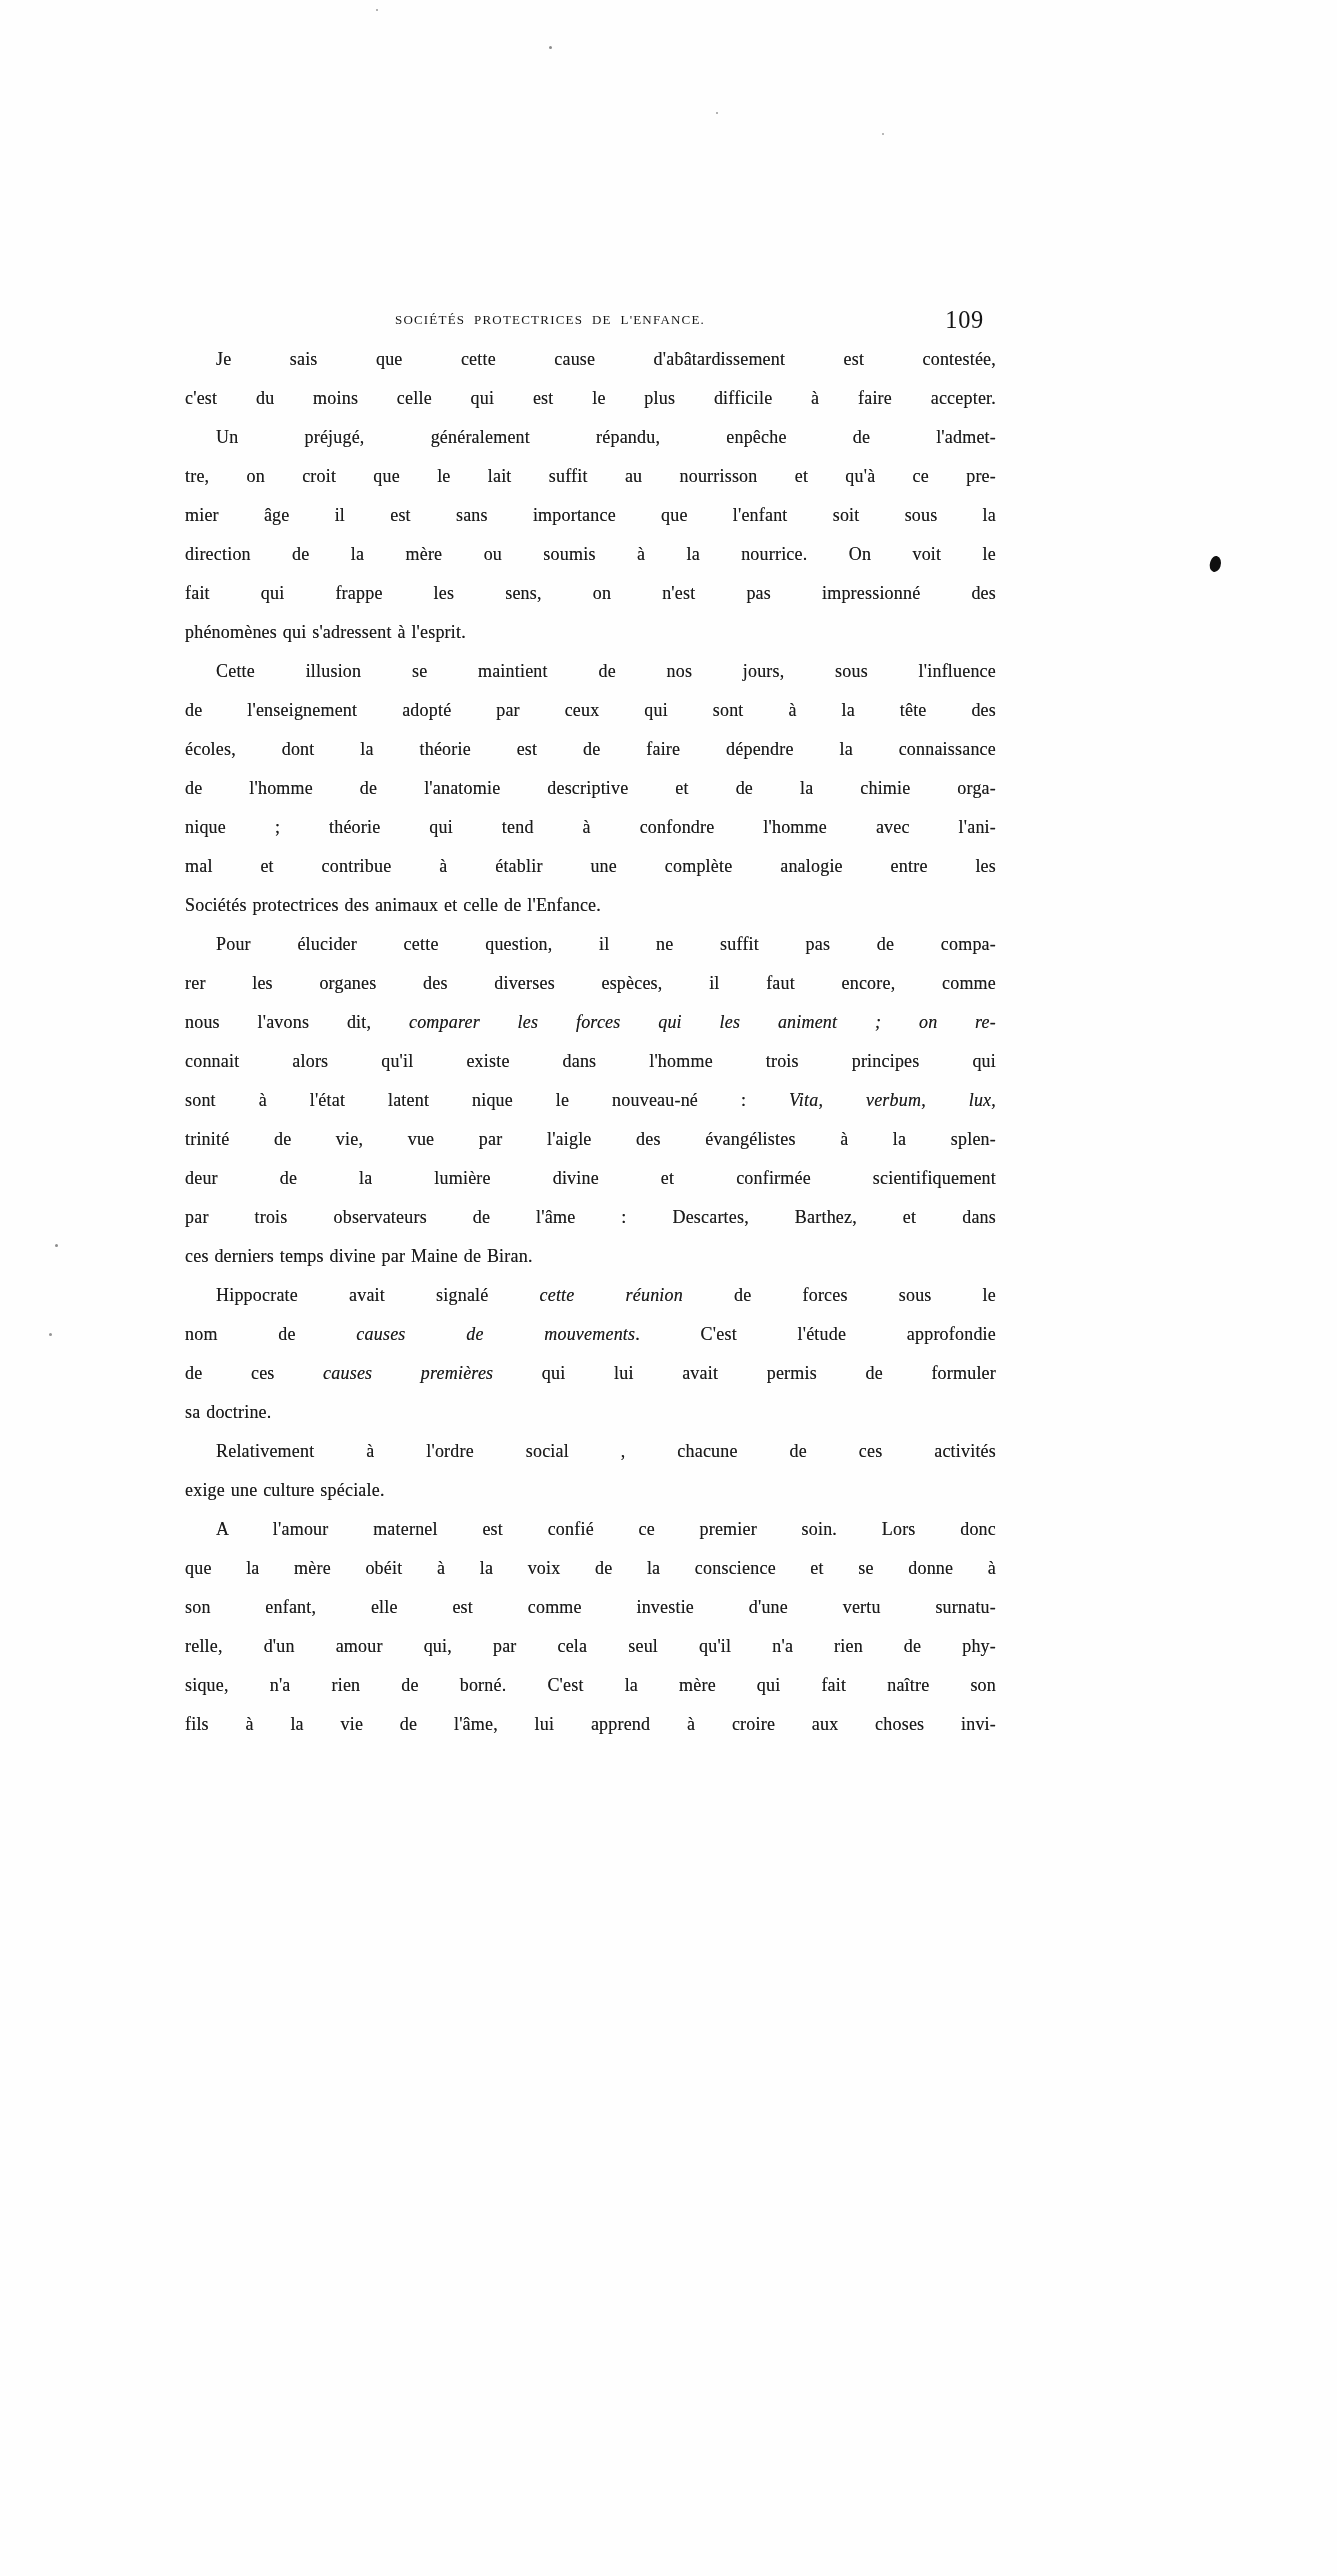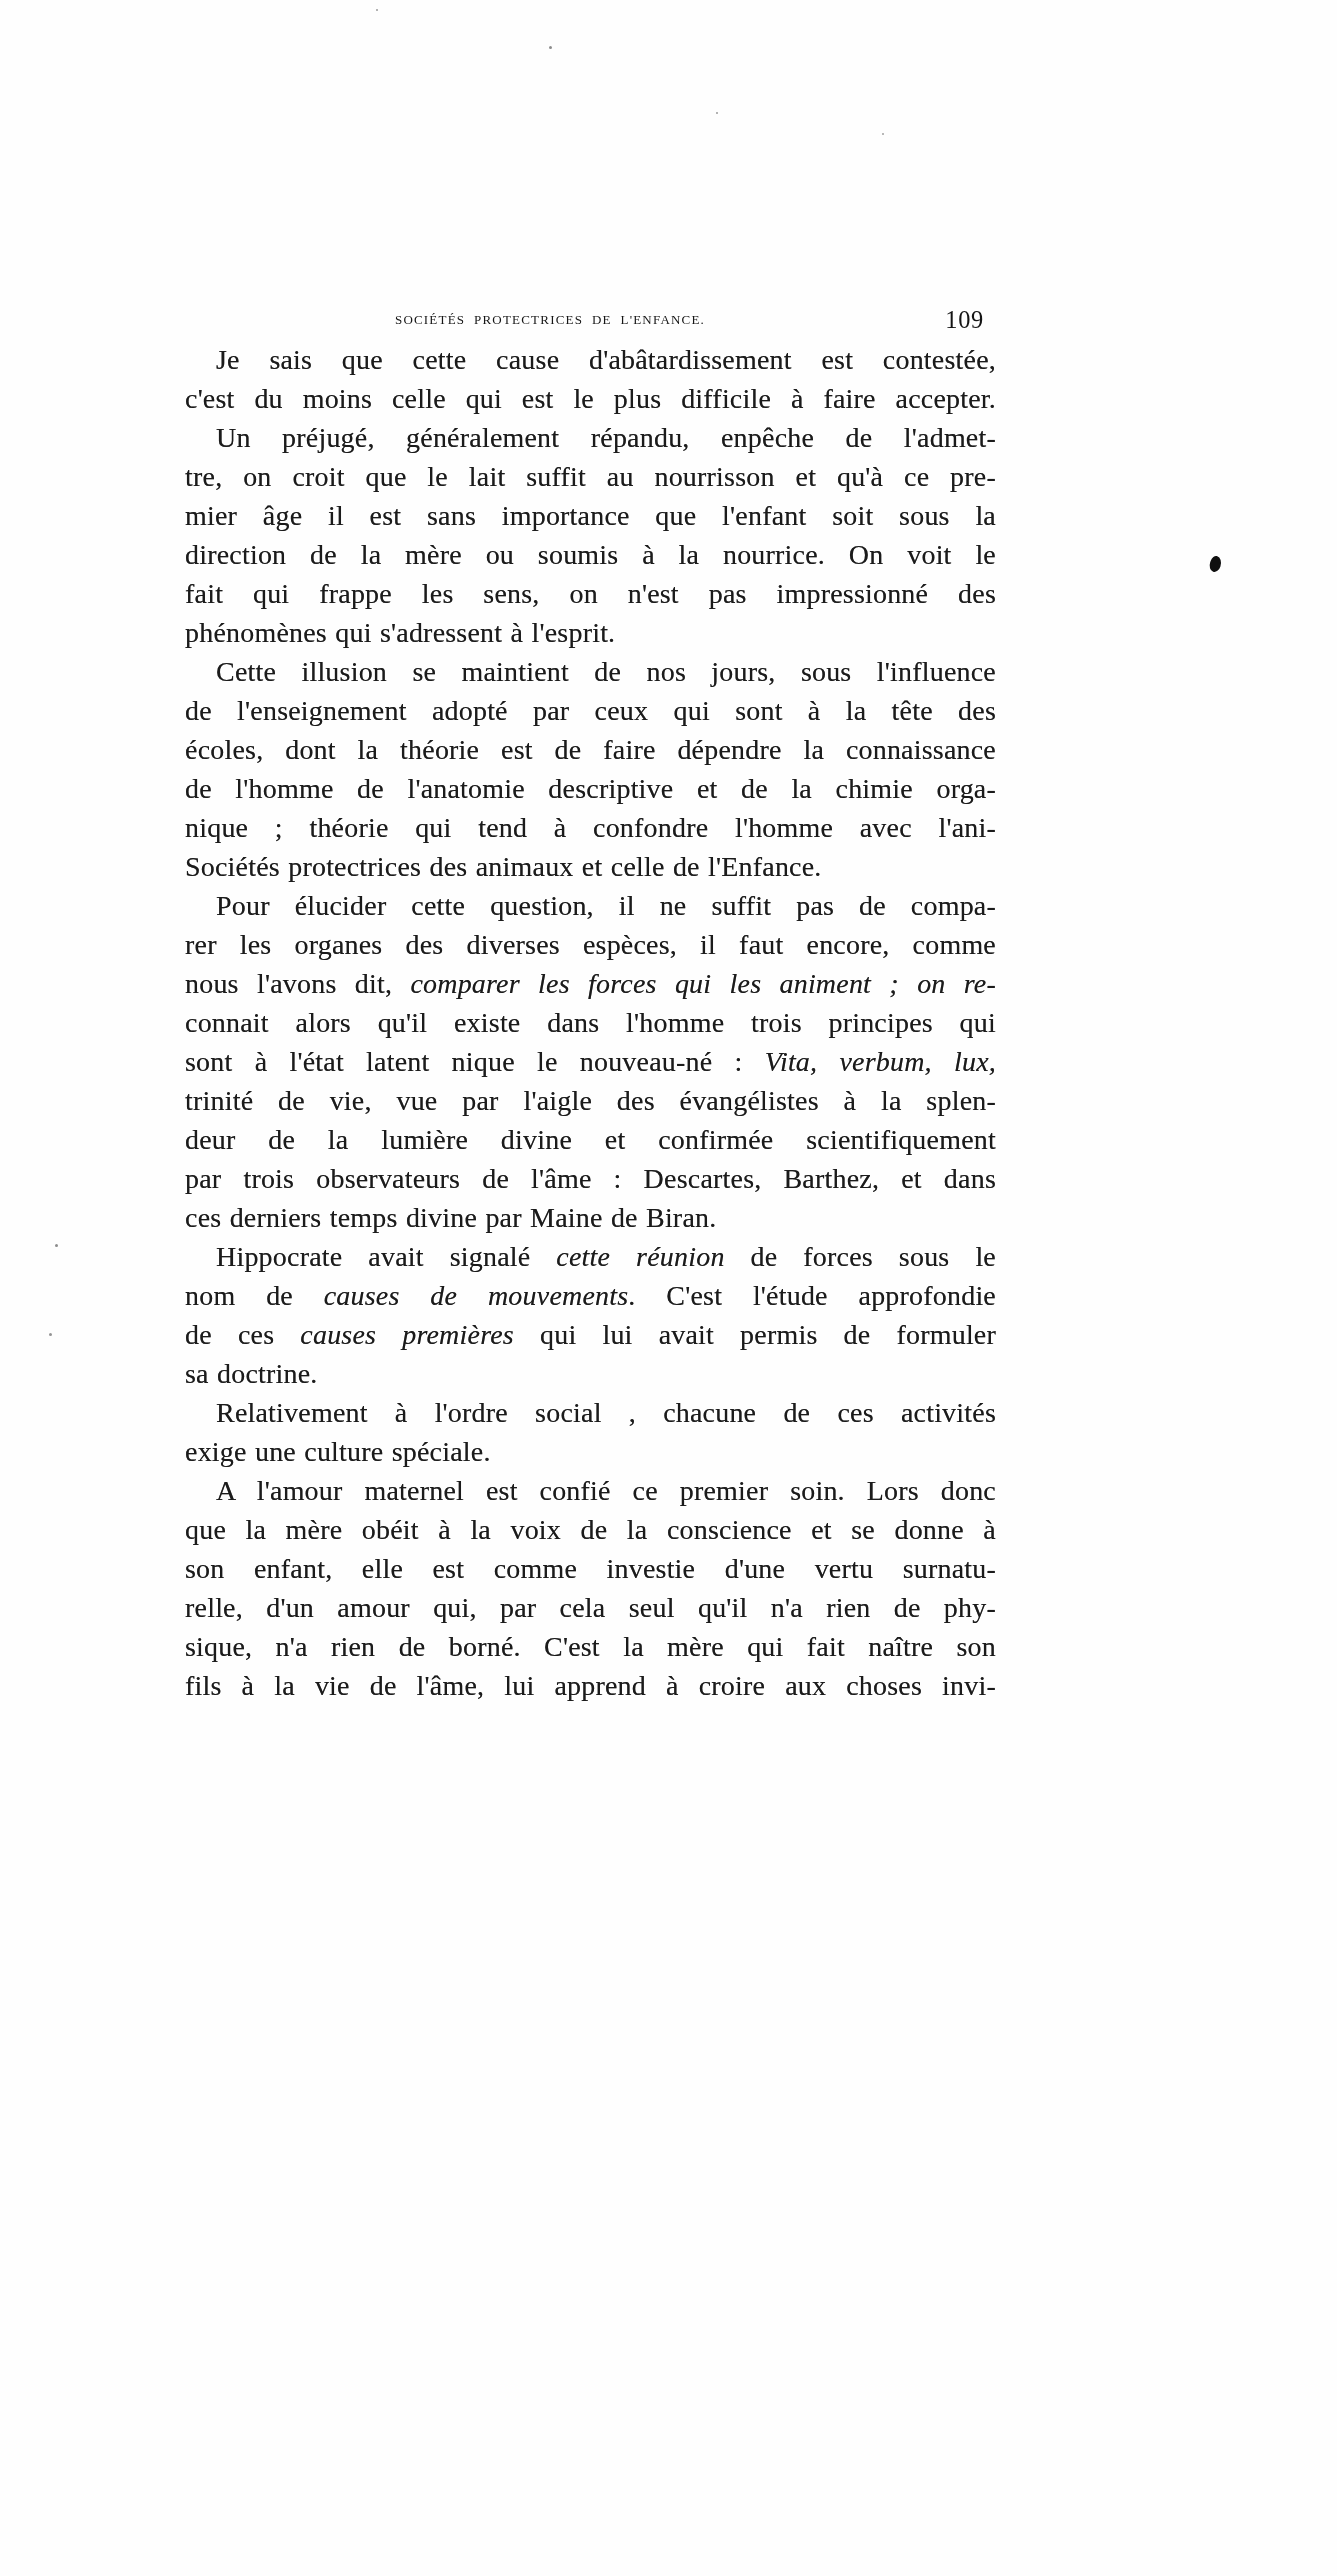--- a/index.html
+++ b/index.html
@@ -47,21 +47,21 @@
     color: #141414;
   }
   .body-text {
     margin-top: 0.7px;
   }
   .para {
     margin: 0;
     padding: 0;
   }
   .line {
-    font-size: 28px;
+    font-size: 18px;
     line-height: 39px;
     letter-spacing: 0.2px;
     word-spacing: 1.1px;
     text-align: justify;
     text-align-last: justify;
     white-space: normal;
     text-shadow: 0 0 0.4px rgba(10,10,10,0.55);
   }
   .line.short {
     text-align-last: left;
@@ -102,20 +102,21 @@
           <div class="line"><span>direction de la mère ou soumis à la nourrice. On voit le</span></div>
           <div class="line"><span>fait qui frappe les sens, on n'est pas impressionné des</span></div>
           <div class="line short"><span>phénomènes qui s'adressent à l'esprit.</span></div>
         </div>
         <div class="para">
           <div class="line indent"><span>Cette illusion se maintient de nos jours, sous l'influence</span></div>
           <div class="line"><span>de l'enseignement adopté par ceux qui sont à la tête des</span></div>
           <div class="line"><span>écoles, dont la théorie est de faire dépendre la connaissance</span></div>
           <div class="line"><span>de l'homme de l'anatomie descriptive et de la chimie orga-</span></div>
           <div class="line"><span>nique ; théorie qui tend à confondre l'homme avec l'ani-</span></div>
+          <div class="line"><span>mal et contribue à établir une complète analogie entre les</span></div>
           <div class="line short"><span>Sociétés protectrices des animaux et celle de l'Enfance.</span></div>
         </div>
         <div class="para">
           <div class="line indent"><span>Pour élucider cette question, il ne suffit pas de compa-</span></div>
           <div class="line"><span>rer les organes des diverses espèces, il faut encore, comme</span></div>
           <div class="line"><span>nous l'avons dit, </span><span class="it">comparer les forces qui les animent ; on re-</span></div>
           <div class="line"><span>connait alors qu'il existe dans l'homme trois principes qui</span></div>
           <div class="line"><span>sont à l'état latent nique le nouveau-né : </span><span class="it">Vita, verbum, lux,</span></div>
           <div class="line"><span>trinité de vie, vue par l'aigle des évangélistes à la splen-</span></div>
           <div class="line"><span>deur de la lumière divine et confirmée scientifiquement</span></div>

